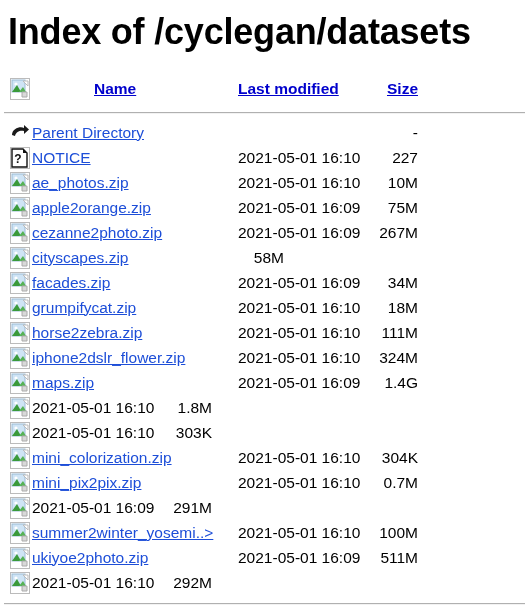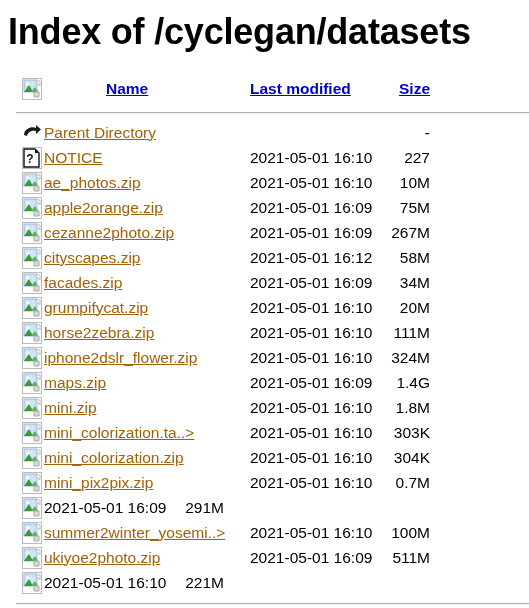--- a/index.html
+++ b/index.html
@@ -23,21 +23,20 @@
     letter-spacing: -0.2px;
     margin: 14px 0 0 8px;
     color: #000000;
     white-space: nowrap;
   }
 
   .listing {
     margin-top: 22px;
     width: 451px;
     font-size: 15.5px;
-    margin-left: 12px;
   }
 
   
   .row {
     display: flex;
     align-items: center;
     height: 25px;
     white-space: nowrap;
   }
 
@@ -102,21 +101,21 @@
     border-bottom: 1px solid #f2f2f2;
     height: 0;
     margin: 4px 4px 4px 4px;
     width: 521px;
   }
   .rule-top { margin-top: 6px; margin-bottom: 6px; }
   .rule-bottom { margin-top: 8px; }
 
   
   .flink {
-    color: #a16207;
+    color: #1d4ed8;
     text-decoration: underline;
     cursor: pointer;
     font-size: 15.5px;
   }
 
   .meta {
     color: #000000;
     font-size: 15.5px;
     font-family: "Liberation Sans", sans-serif;
   }
@@ -272,21 +271,20 @@
               <polygon points="2,14 7,7 11,14" fill="#3a9a3a"></polygon>
               <polygon points="9,14 13,9 16,14" fill="#57b357"></polygon>
               <polygon points="13,3 18,3 18,8" fill="#ffffff" stroke="#bbbbbb"></polygon>
               <polygon points="12,14 17,14 17,19 12,19" fill="#d9d9d9" stroke="#aaaaaa"></polygon>
             </svg>
           </span>
         </div>
         <div class="col-name">
           <span class="flink">cityscapes.zip</span>
         </div>
-        <div class="col-date meta">2021-05-01 16:12</div>
         <div class="col-size meta">58M</div>
         <div class="col-desc meta"></div>
       </div>
       <div class="row">
         <div class="col-icon">
           <span class="icon">
             <svg width="20" height="22" viewBox="0 0 20 22">
               <rect x="0.5" y="0.5" width="19" height="21" fill="#ffffff" stroke="#bbbbbb"></rect>
               <rect x="2" y="2" width="13" height="12" fill="#cfe4f5" stroke="#9bbcd6"></rect>
               <circle cx="6" cy="6" r="1.6" fill="#ffffff"></circle>
@@ -315,21 +313,21 @@
               <polygon points="9,14 13,9 16,14" fill="#57b357"></polygon>
               <polygon points="13,3 18,3 18,8" fill="#ffffff" stroke="#bbbbbb"></polygon>
               <polygon points="12,14 17,14 17,19 12,19" fill="#d9d9d9" stroke="#aaaaaa"></polygon>
             </svg>
           </span>
         </div>
         <div class="col-name">
           <span class="flink">grumpifycat.zip</span>
         </div>
         <div class="col-date meta">2021-05-01 16:10</div>
-        <div class="col-size meta">20M</div>
+        <div class="col-size meta">18M</div>
         <div class="col-desc meta"></div>
       </div>
       <div class="row">
         <div class="col-icon">
           <span class="icon">
             <svg width="20" height="22" viewBox="0 0 20 22">
               <rect x="0.5" y="0.5" width="19" height="21" fill="#ffffff" stroke="#bbbbbb"></rect>
               <rect x="2" y="2" width="13" height="12" fill="#cfe4f5" stroke="#9bbcd6"></rect>
               <circle cx="6" cy="6" r="1.6" fill="#ffffff"></circle>
               <polygon points="2,14 7,7 11,14" fill="#3a9a3a"></polygon>
@@ -395,43 +393,37 @@
               <rect x="0.5" y="0.5" width="19" height="21" fill="#ffffff" stroke="#bbbbbb"></rect>
               <rect x="2" y="2" width="13" height="12" fill="#cfe4f5" stroke="#9bbcd6"></rect>
               <circle cx="6" cy="6" r="1.6" fill="#ffffff"></circle>
               <polygon points="2,14 7,7 11,14" fill="#3a9a3a"></polygon>
               <polygon points="9,14 13,9 16,14" fill="#57b357"></polygon>
               <polygon points="13,3 18,3 18,8" fill="#ffffff" stroke="#bbbbbb"></polygon>
               <polygon points="12,14 17,14 17,19 12,19" fill="#d9d9d9" stroke="#aaaaaa"></polygon>
             </svg>
           </span>
         </div>
-        <div class="col-name">
-          <span class="flink">mini.zip</span>
-        </div>
         <div class="col-date meta">2021-05-01 16:10</div>
         <div class="col-size meta">1.8M</div>
         <div class="col-desc meta"></div>
       </div>
       <div class="row">
         <div class="col-icon">
           <span class="icon">
             <svg width="20" height="22" viewBox="0 0 20 22">
               <rect x="0.5" y="0.5" width="19" height="21" fill="#ffffff" stroke="#bbbbbb"></rect>
               <rect x="2" y="2" width="13" height="12" fill="#cfe4f5" stroke="#9bbcd6"></rect>
               <circle cx="6" cy="6" r="1.6" fill="#ffffff"></circle>
               <polygon points="2,14 7,7 11,14" fill="#3a9a3a"></polygon>
               <polygon points="9,14 13,9 16,14" fill="#57b357"></polygon>
               <polygon points="13,3 18,3 18,8" fill="#ffffff" stroke="#bbbbbb"></polygon>
               <polygon points="12,14 17,14 17,19 12,19" fill="#d9d9d9" stroke="#aaaaaa"></polygon>
             </svg>
           </span>
-        </div>
-        <div class="col-name">
-          <span class="flink">mini_colorization.ta..&gt;</span>
         </div>
         <div class="col-date meta">2021-05-01 16:10</div>
         <div class="col-size meta">303K</div>
         <div class="col-desc meta"></div>
       </div>
       <div class="row">
         <div class="col-icon">
           <span class="icon">
             <svg width="20" height="22" viewBox="0 0 20 22">
               <rect x="0.5" y="0.5" width="19" height="21" fill="#ffffff" stroke="#bbbbbb"></rect>
@@ -540,19 +532,19 @@
               <rect x="2" y="2" width="13" height="12" fill="#cfe4f5" stroke="#9bbcd6"></rect>
               <circle cx="6" cy="6" r="1.6" fill="#ffffff"></circle>
               <polygon points="2,14 7,7 11,14" fill="#3a9a3a"></polygon>
               <polygon points="9,14 13,9 16,14" fill="#57b357"></polygon>
               <polygon points="13,3 18,3 18,8" fill="#ffffff" stroke="#bbbbbb"></polygon>
               <polygon points="12,14 17,14 17,19 12,19" fill="#d9d9d9" stroke="#aaaaaa"></polygon>
             </svg>
           </span>
         </div>
         <div class="col-date meta">2021-05-01 16:10</div>
-        <div class="col-size meta">221M</div>
+        <div class="col-size meta">292M</div>
         <div class="col-desc meta"></div>
       </div>
     </div>
 
   <hr class="rule rule-bottom">
 </div>
 
 </body></html>

